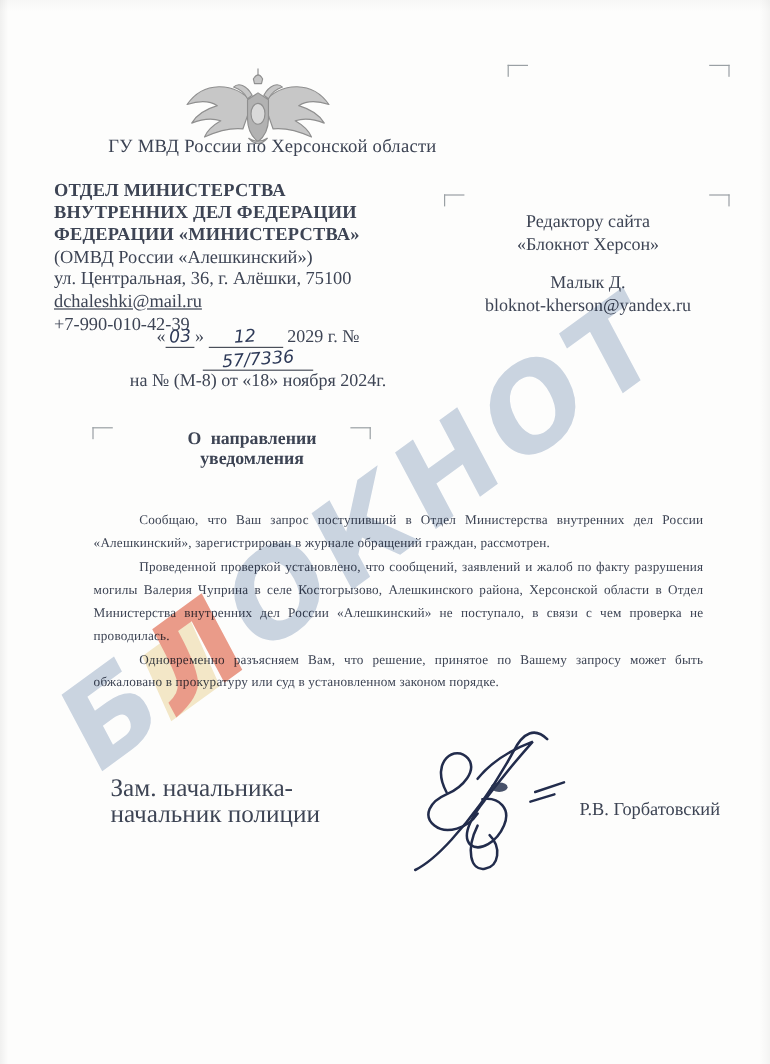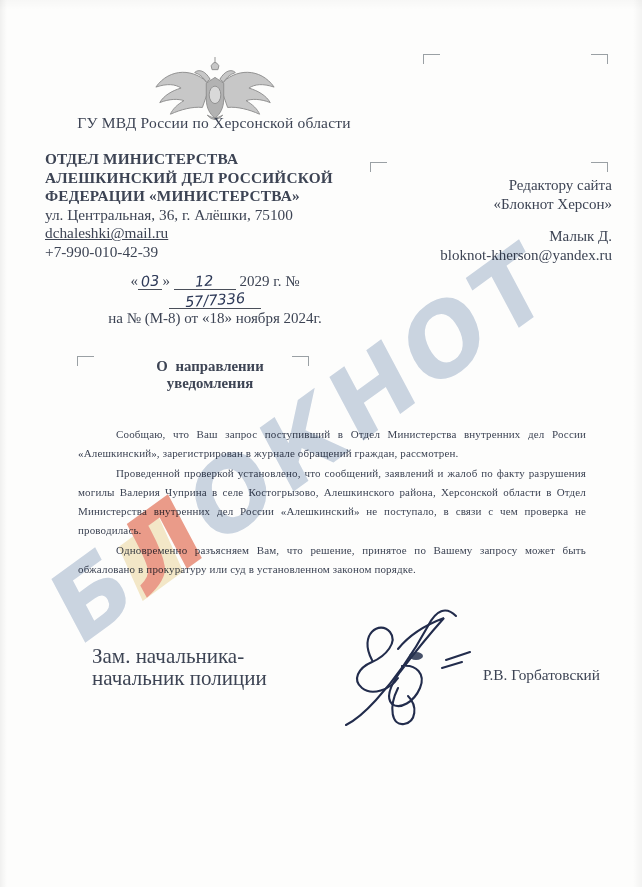--- a/index.html
+++ b/index.html
@@ -10,39 +10,39 @@
       linear-gradient(90deg, rgba(0,0,0,.05) 0, rgba(0,0,0,0) 7px),
       linear-gradient(270deg, rgba(0,0,0,.04) 0, rgba(0,0,0,0) 9px),
       linear-gradient(180deg, rgba(0,0,0,.025) 0, rgba(0,0,0,0) 10px),
       #fdfdfc;
     font-family:"Liberation Serif", serif;
     color:#3d4454;
   }
   .abs { position:absolute; }
 
   
-  .agency { left:39px; top:114px; width:350px; text-align:center;
+  .agency { left:52px; top:114px; width:350px; text-align:center;
             font-size:15.5px; letter-spacing:.2px; }
   .org    { left:45px; top:150px; width:340px; text-align:left;
             line-height:18.6px; font-size:15.3px; }
   .org .b { font-weight:600; letter-spacing:.2px; }
   .org .email { text-decoration:underline; }
 
   .daterow { left:45px; top:273px; width:340px; text-align:center; font-size:15px; }
   .numrow  { left:45px; top:292px; width:340px; text-align:center; font-size:15px; }
   .refrow  { left:45px; top:310px; width:340px; text-align:center; font-size:15px; }
   .hw { font-family:"DejaVu Sans", sans-serif; font-style:italic; font-weight:500;
         color:#2e3a58; font-size:14.5px; display:inline-block; transform:rotate(-4deg); }
   .uline { border-bottom:1.2px solid #4a4f5a; display:inline-block; text-align:center;
            line-height:15px; padding:0 3px; }
   .uline.month { min-width:62px; }
   .uline.docnum { min-width:92px; }
 
   
-  .recipient { left:392px; top:176px; width:220px; text-align:right;
+  .recipient { left:380px; top:176px; width:220px; text-align:center;
                font-size:15px; line-height:18.5px; }
   .recipient .name  { margin-top:14px; }
   .recipient .email { }
 
   
   .cm { position:absolute; width:17px; height:10px; border:0 solid #9aa0a4; }
   .cm.tl { border-top-width:1.5px; border-left-width:1.5px; }
   .cm.tr { border-top-width:1.5px; border-right-width:1.5px; }
 
   .subject { left:110px; top:358px; width:200px; text-align:center;
@@ -78,22 +78,23 @@
       <path d="M65,22 L56,28 L56,44 C56,54 60,60 65,64 C70,60 74,54 74,44 L74,28 Z" fill="#b2b2b2"></path>
       <ellipse cx="65" cy="40" rx="6" ry="9" fill="#d9d9d9"></ellipse>
       <path d="M57,61 Q65,70 73,61 Q65,66 57,61 Z"></path>
     </g>
   </svg>
 
   <div class="abs agency">ГУ МВД России по Херсонской области</div>
 
   <div class="abs org">
     <div class="b">ОТДЕЛ МИНИСТЕРСТВА</div>
-    <div class="b">АЛЕШКИНСКИЙ ДЕЛ РОССИЙСКОЙ</div>
+    <div class="b">ВНУТРЕННИХ ДЕЛ ФЕДЕРАЦИИ</div>
     <div class="b">ФЕДЕРАЦИИ «МИНИСТЕРСТВА»</div>
+    <div>(ОМВД России «Алешкинский»)</div>
     <div>ул. Центральная, 36, г. Алёшки, 75100</div>
     <div class="email">dchaleshki@mail.ru</div>
     <div>+7-990-010-42-39</div>
   </div>
 
   <div class="abs daterow">
     <span>«</span><span class="uline"><span class="hw">03</span></span><span>»</span>
     <span class="uline month"><span class="hw">12</span></span>
     <span>2029 г. №</span>
   </div>

